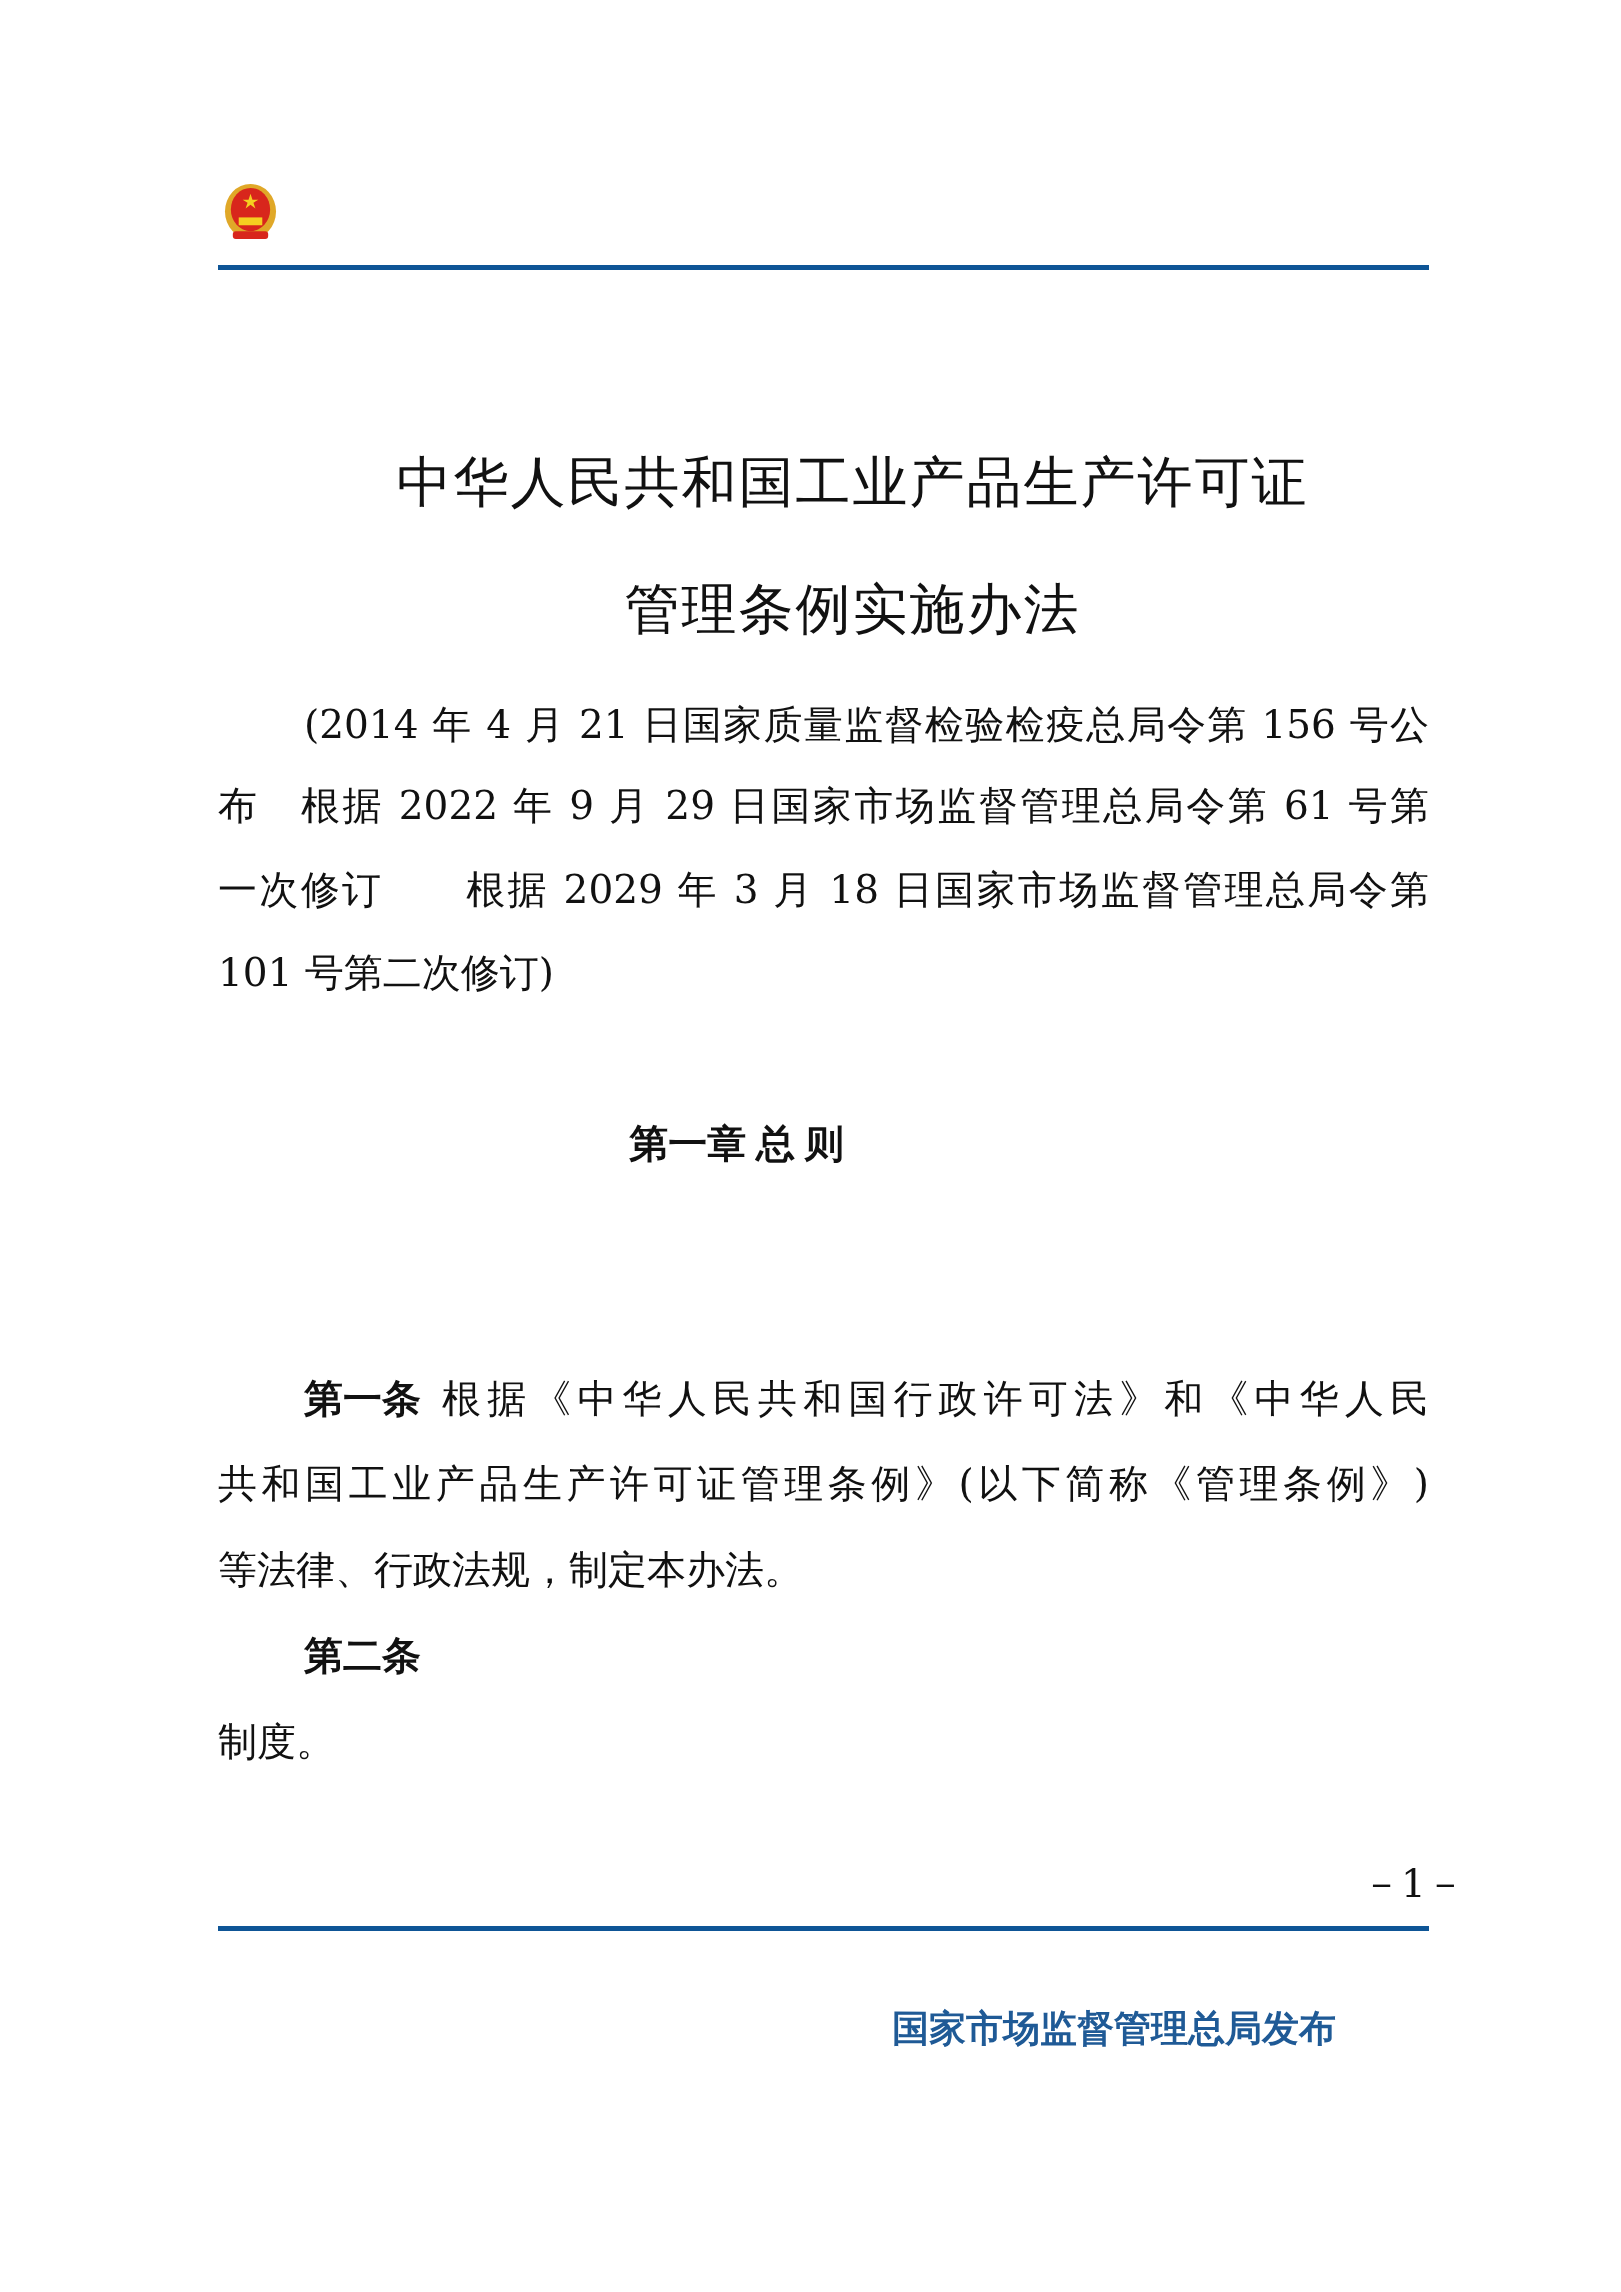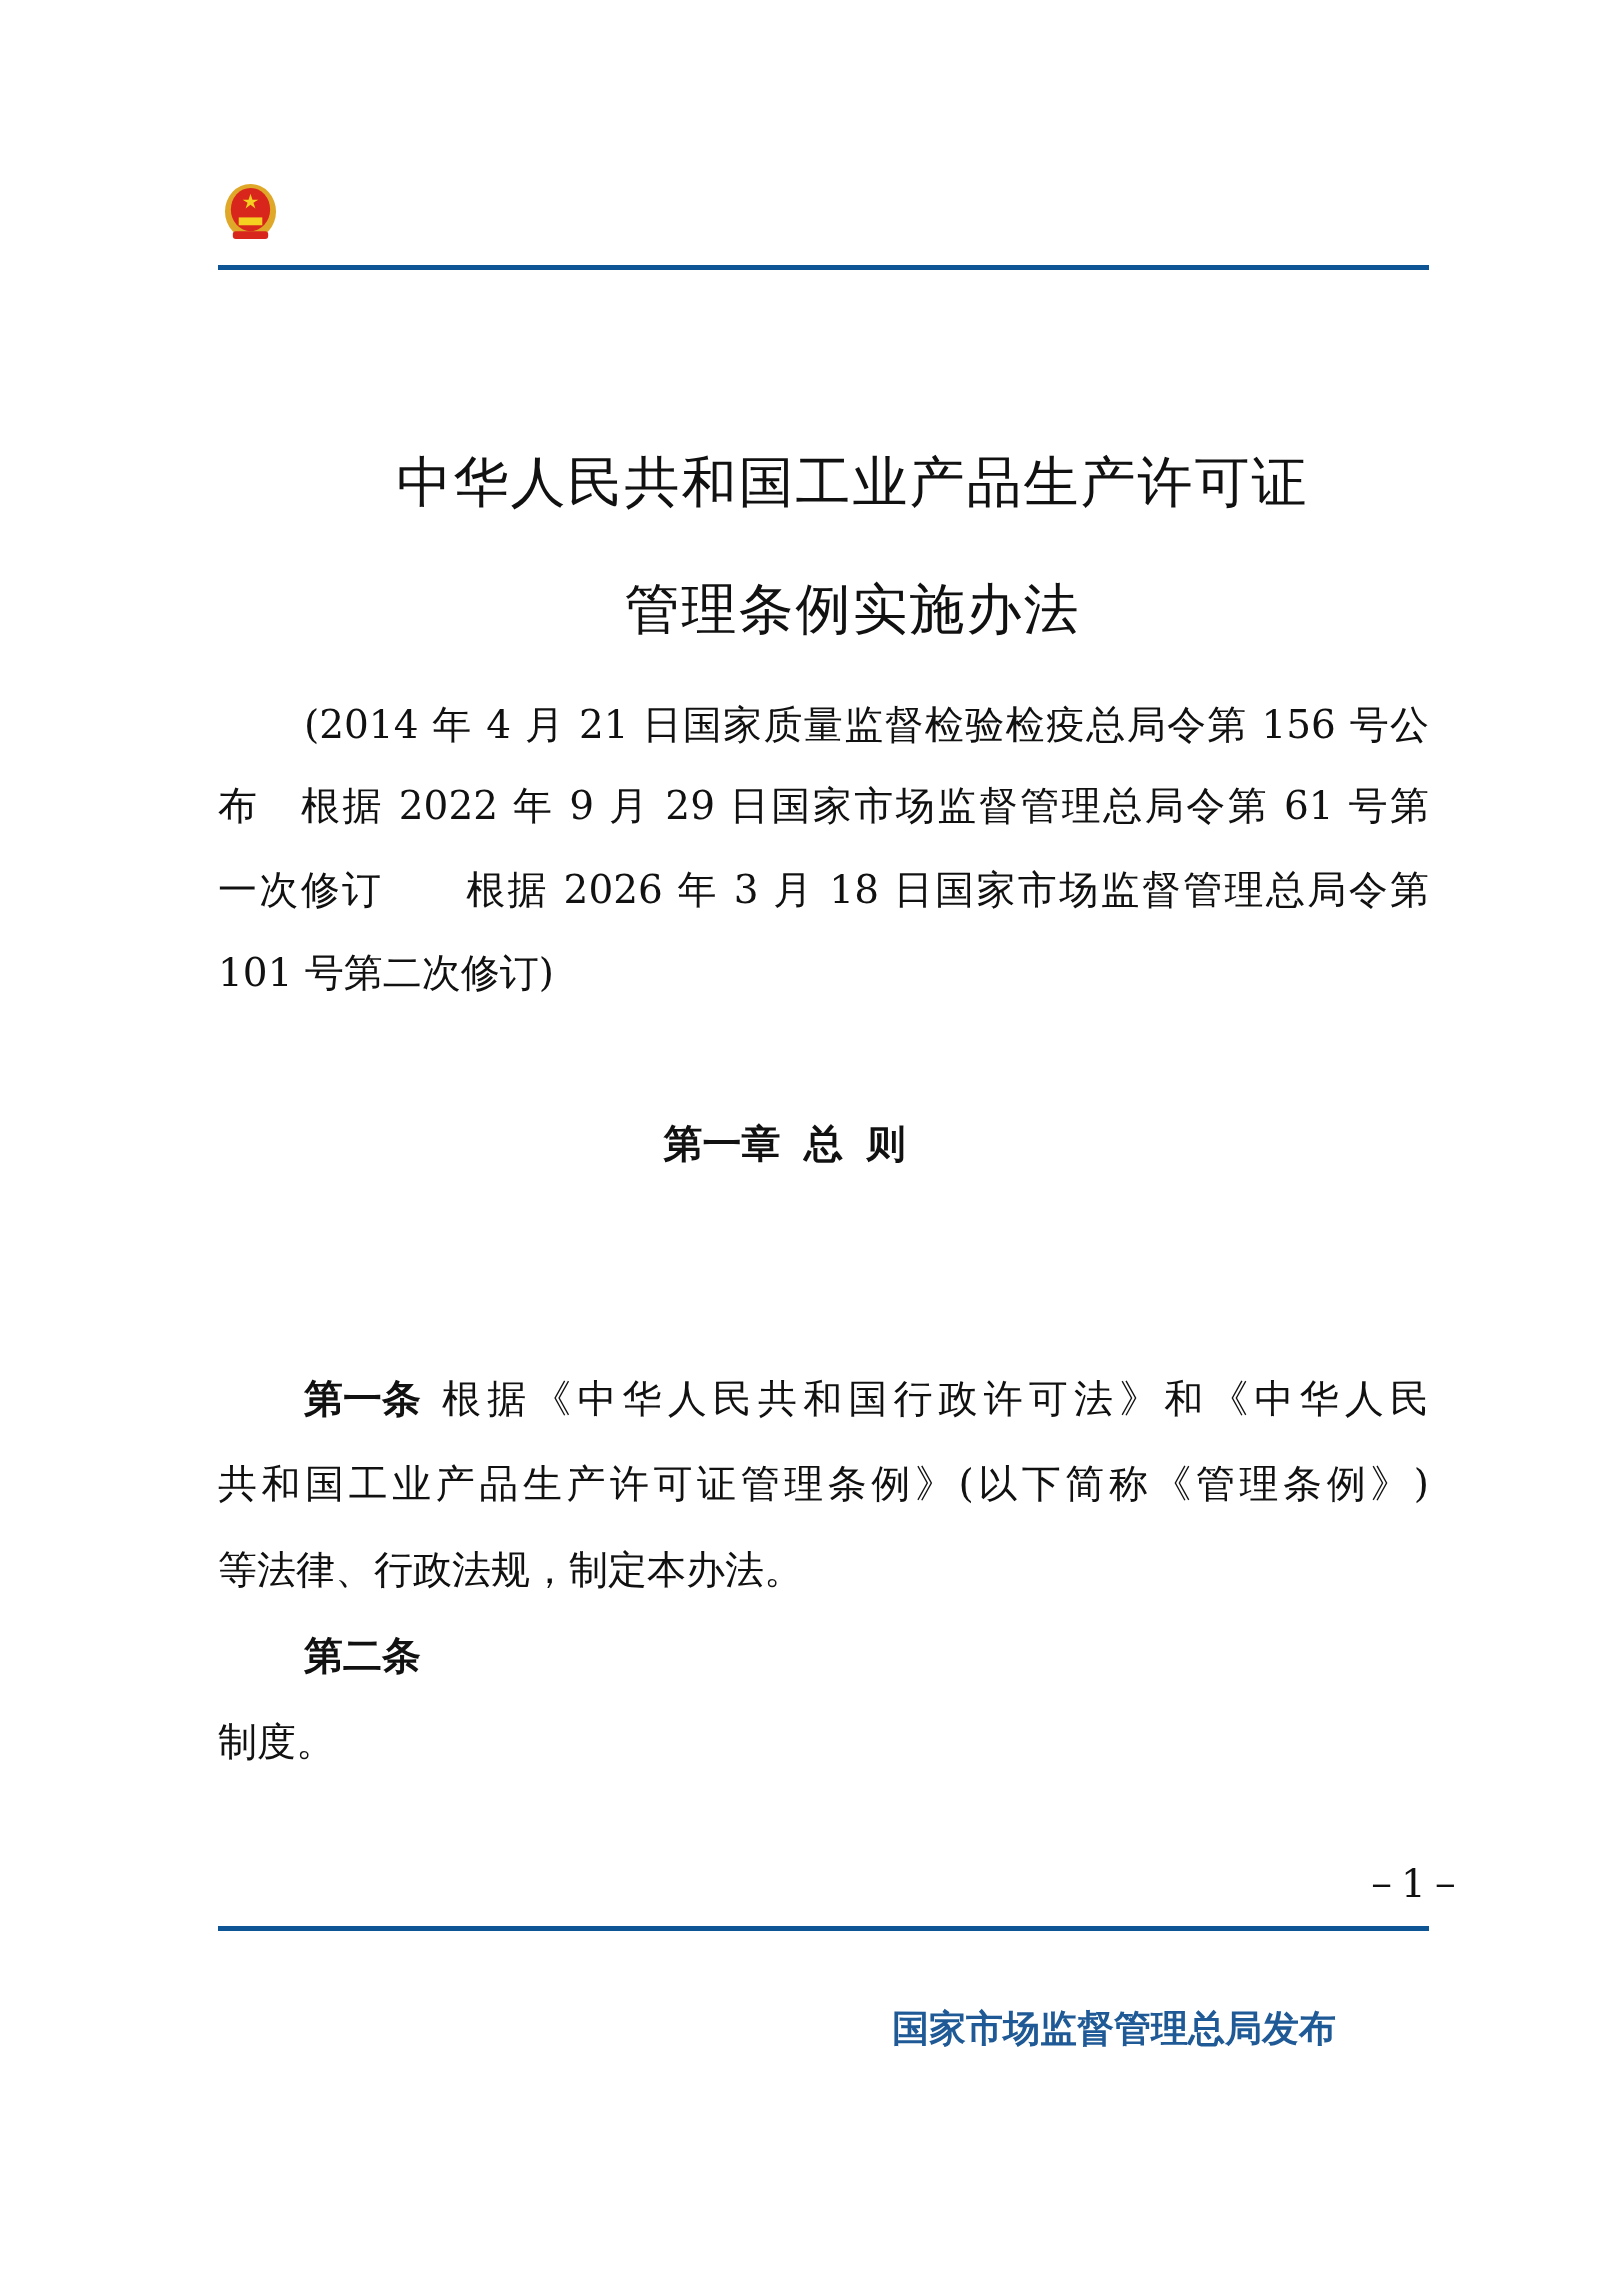--- a/index.html
+++ b/index.html
@@ -3,21 +3,21 @@
 <meta charset="utf-8">
 <style>
   html,body{margin:0;padding:0;background:#fff;}
   body{width:1621px;height:2293px;position:relative;overflow:hidden;font-family:"DejaVu Serif","Liberation Serif",serif;color:#111;}
   .hdr{position:absolute;left:223px;top:182px;display:flex;align-items:center;}
   .emblem{width:55px;height:61px;margin-right:9.8px;}
   .hdr-text{font-family:"DejaVu Sans","Liberation Sans",sans-serif;font-weight:bold;font-size:39px;color:#1f5a96;letter-spacing:1px;}
   .rule{position:absolute;left:218px;width:1211px;height:4.9px;background:#0e5596;}
   .title{position:absolute;left:0;width:1621px;text-align:center;font-size:55px;letter-spacing:2px;padding-left:42px;}
   .line{position:absolute;left:218px;width:1211px;font-size:39px;white-space:nowrap;text-align:justify;text-align-last:justify;}
-  .chapter{position:absolute;left:0;width:1473px;text-align:center;font-family:Liberation Mono, monospace;font-weight:bold;font-size:39px;padding-left:48px;}
+  .chapter{position:absolute;left:0;width:1473px;text-align:center;font-family:Liberation Serif, serif;font-weight:bold;font-size:39px;}
   .art{font-family:"DejaVu Sans","Liberation Sans",sans-serif;font-weight:bold;}
   .pnum{position:absolute;left:1362px;top:1857px;font-size:39px;}
   .footer{position:absolute;left:892px;top:2004px;font-family:"DejaVu Sans","Liberation Sans",sans-serif;font-weight:bold;font-size:37px;color:#1f5a96;}
 </style>
 </head>
 <body>
 
 <div class="hdr">
   <svg class="emblem" viewBox="0 0 56 62">
     <ellipse cx="28" cy="30" rx="26" ry="28" fill="#e0a828"></ellipse>
@@ -27,21 +27,21 @@
     <rect x="10" y="50" width="36" height="8" rx="3" fill="#d8261c"></rect>
   </svg>
 </div>
 <div class="rule" style="top:265px"></div>
 
 <div class="title" style="top:446px">中华人民共和国工业产品生产许可证</div>
 <div class="title" style="top:573px">管理条例实施办法</div>
 
 <div class="line" style="top:698px;left:304px;width:1125px">(2014 年 4 月 21 日国家质量监督检验检疫总局令第 156 号公</div>
 <div class="line" style="top:779px">布　根据 2022 年 9 月 29 日国家市场监督管理总局令第 61 号第</div>
-<div class="line" style="top:863px">一次修订　　根据 2026 年 3 月 18 日国家市场监督管理总局令第</div>
+<div class="line" style="top:863px">一次修订　　根据 2029 年 3 月 18 日国家市场监督管理总局令第</div>
 <div class="line" style="top:946px;text-align-last:left">101 号第二次修订)</div>
 
 <div class="chapter" style="top:1117px">第一章  总  则</div>
 
 <div class="line" style="top:1372px;left:304px;width:1125px;display:flex;">
   <span class="art" style="margin-right:21px">第一条</span>
   <span style="flex:1;text-align:justify;text-align-last:justify">根据《中华人民共和国行政许可法》和《中华人民</span>
 </div>
 <div class="line" style="top:1457px">共和国工业产品生产许可证管理条例》(以下简称《管理条例》)</div>
 <div class="line" style="top:1543px;text-align-last:left">等法律、行政法规，制定本办法。</div>

